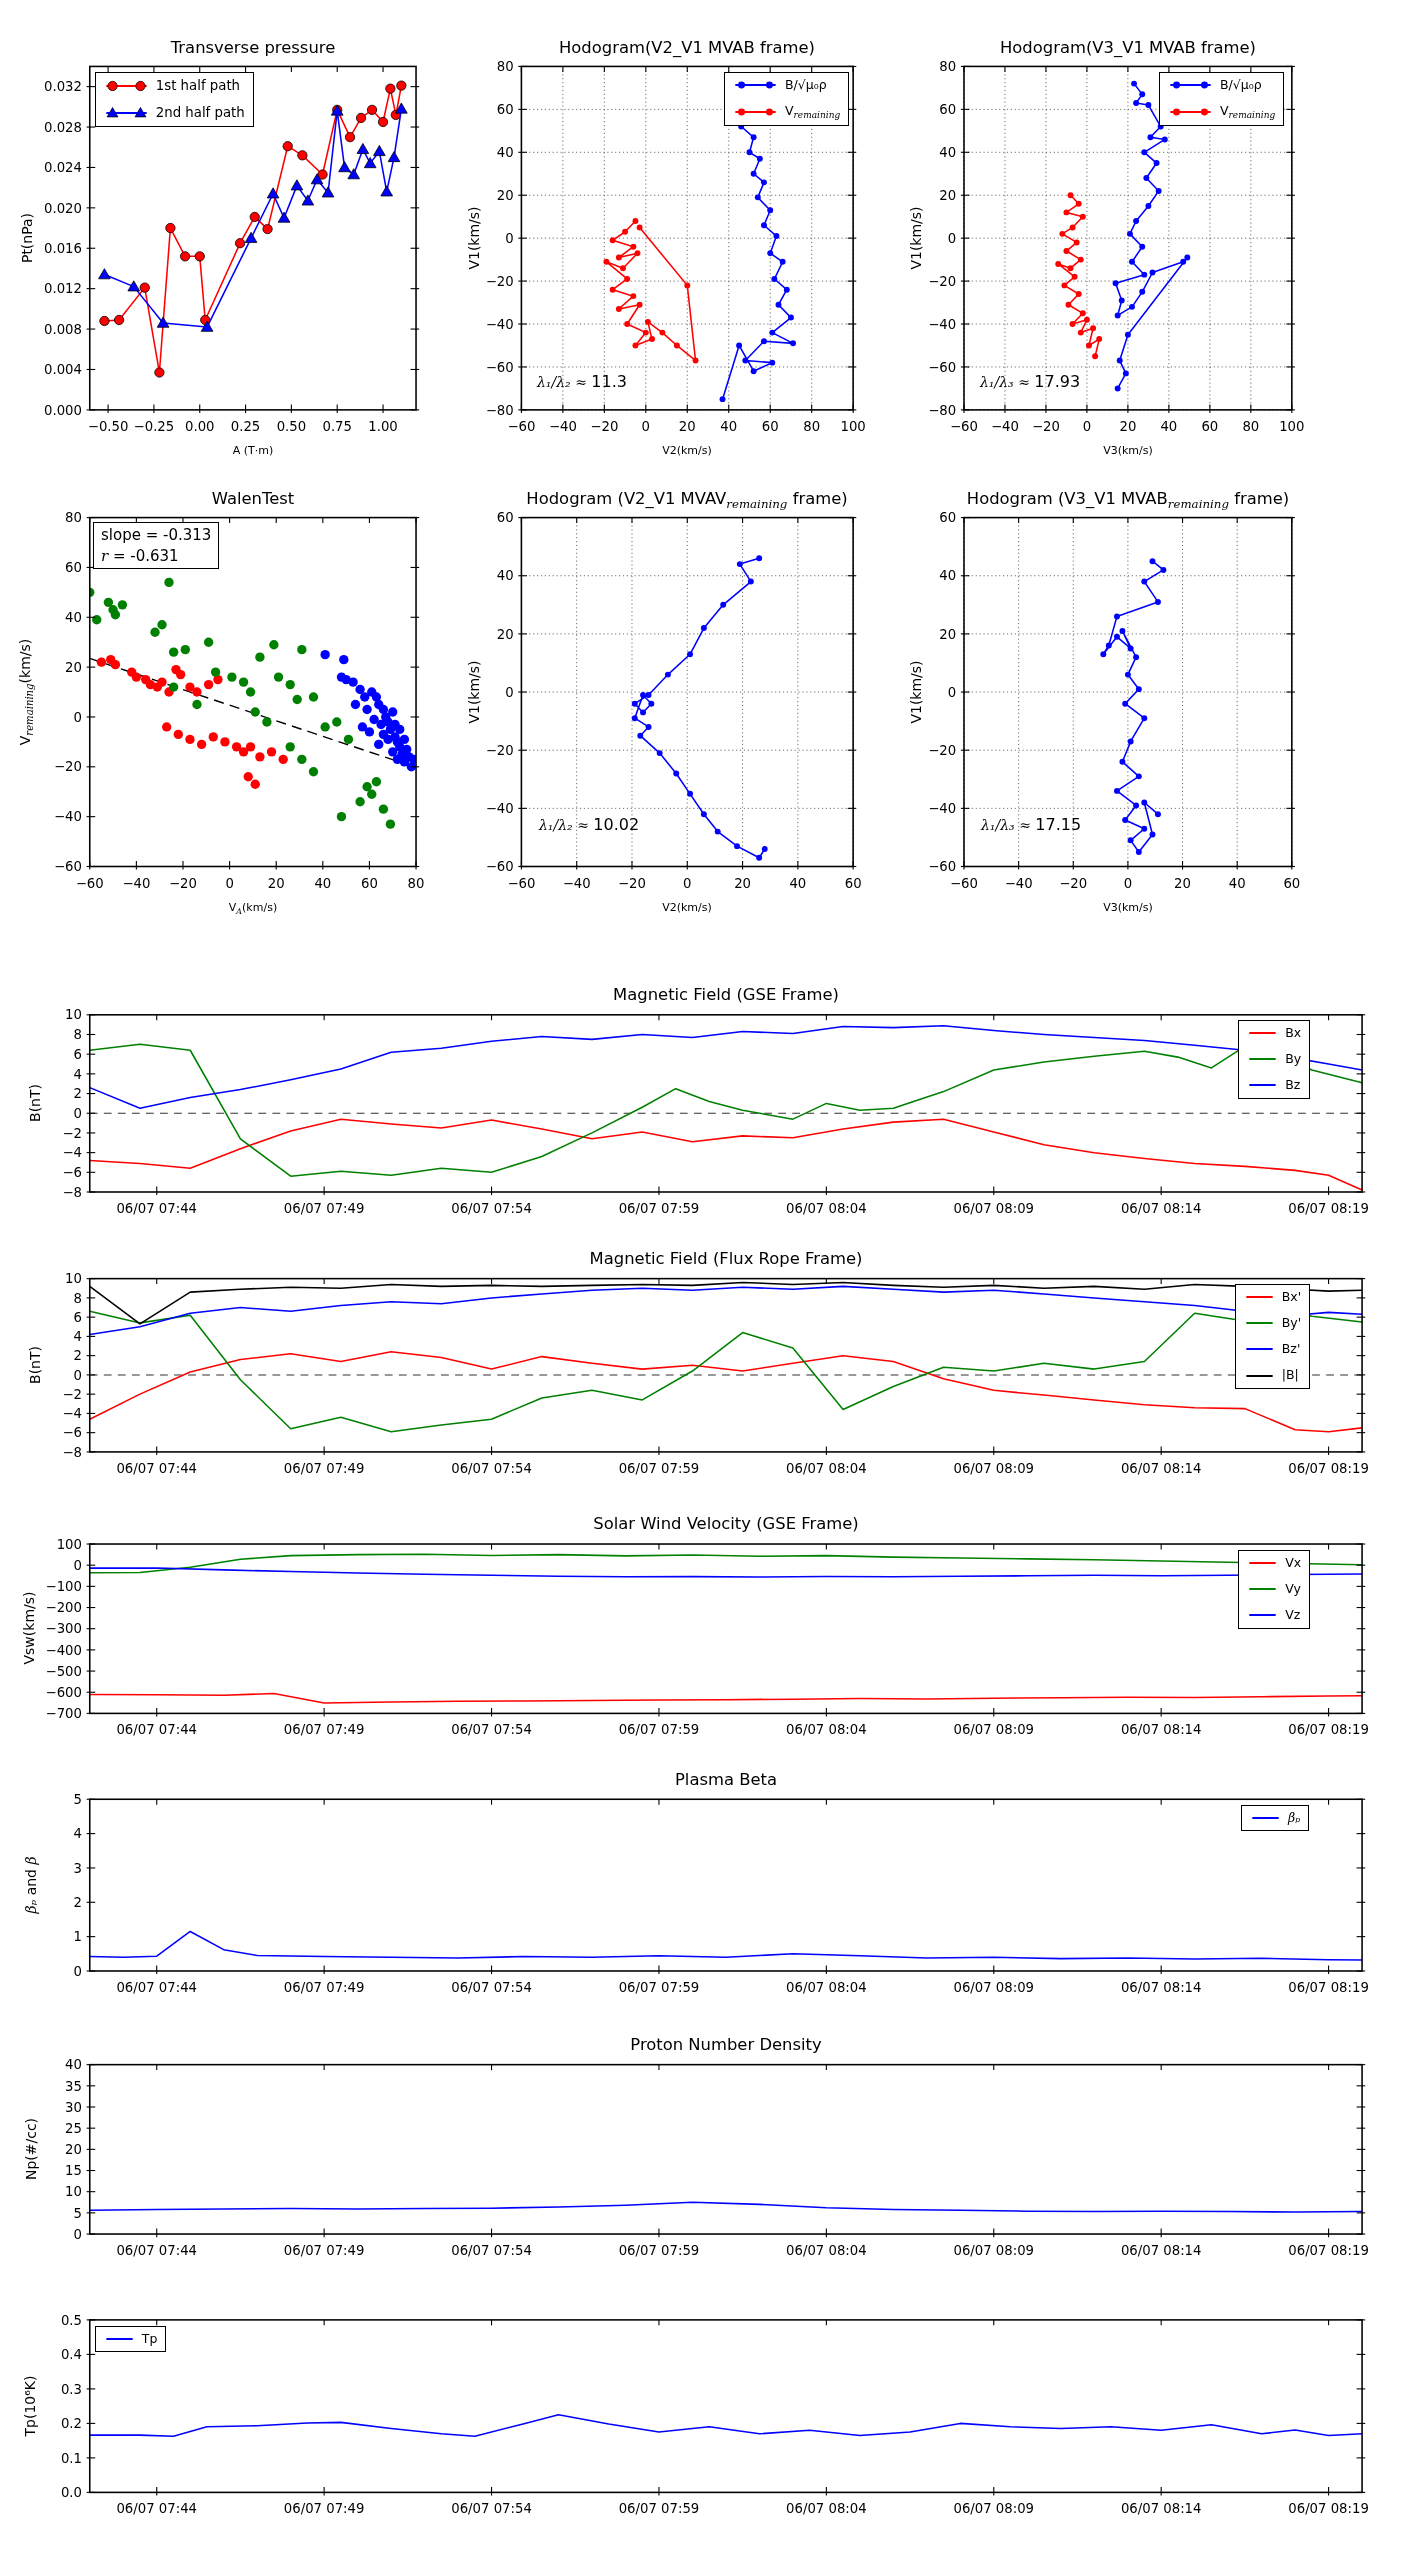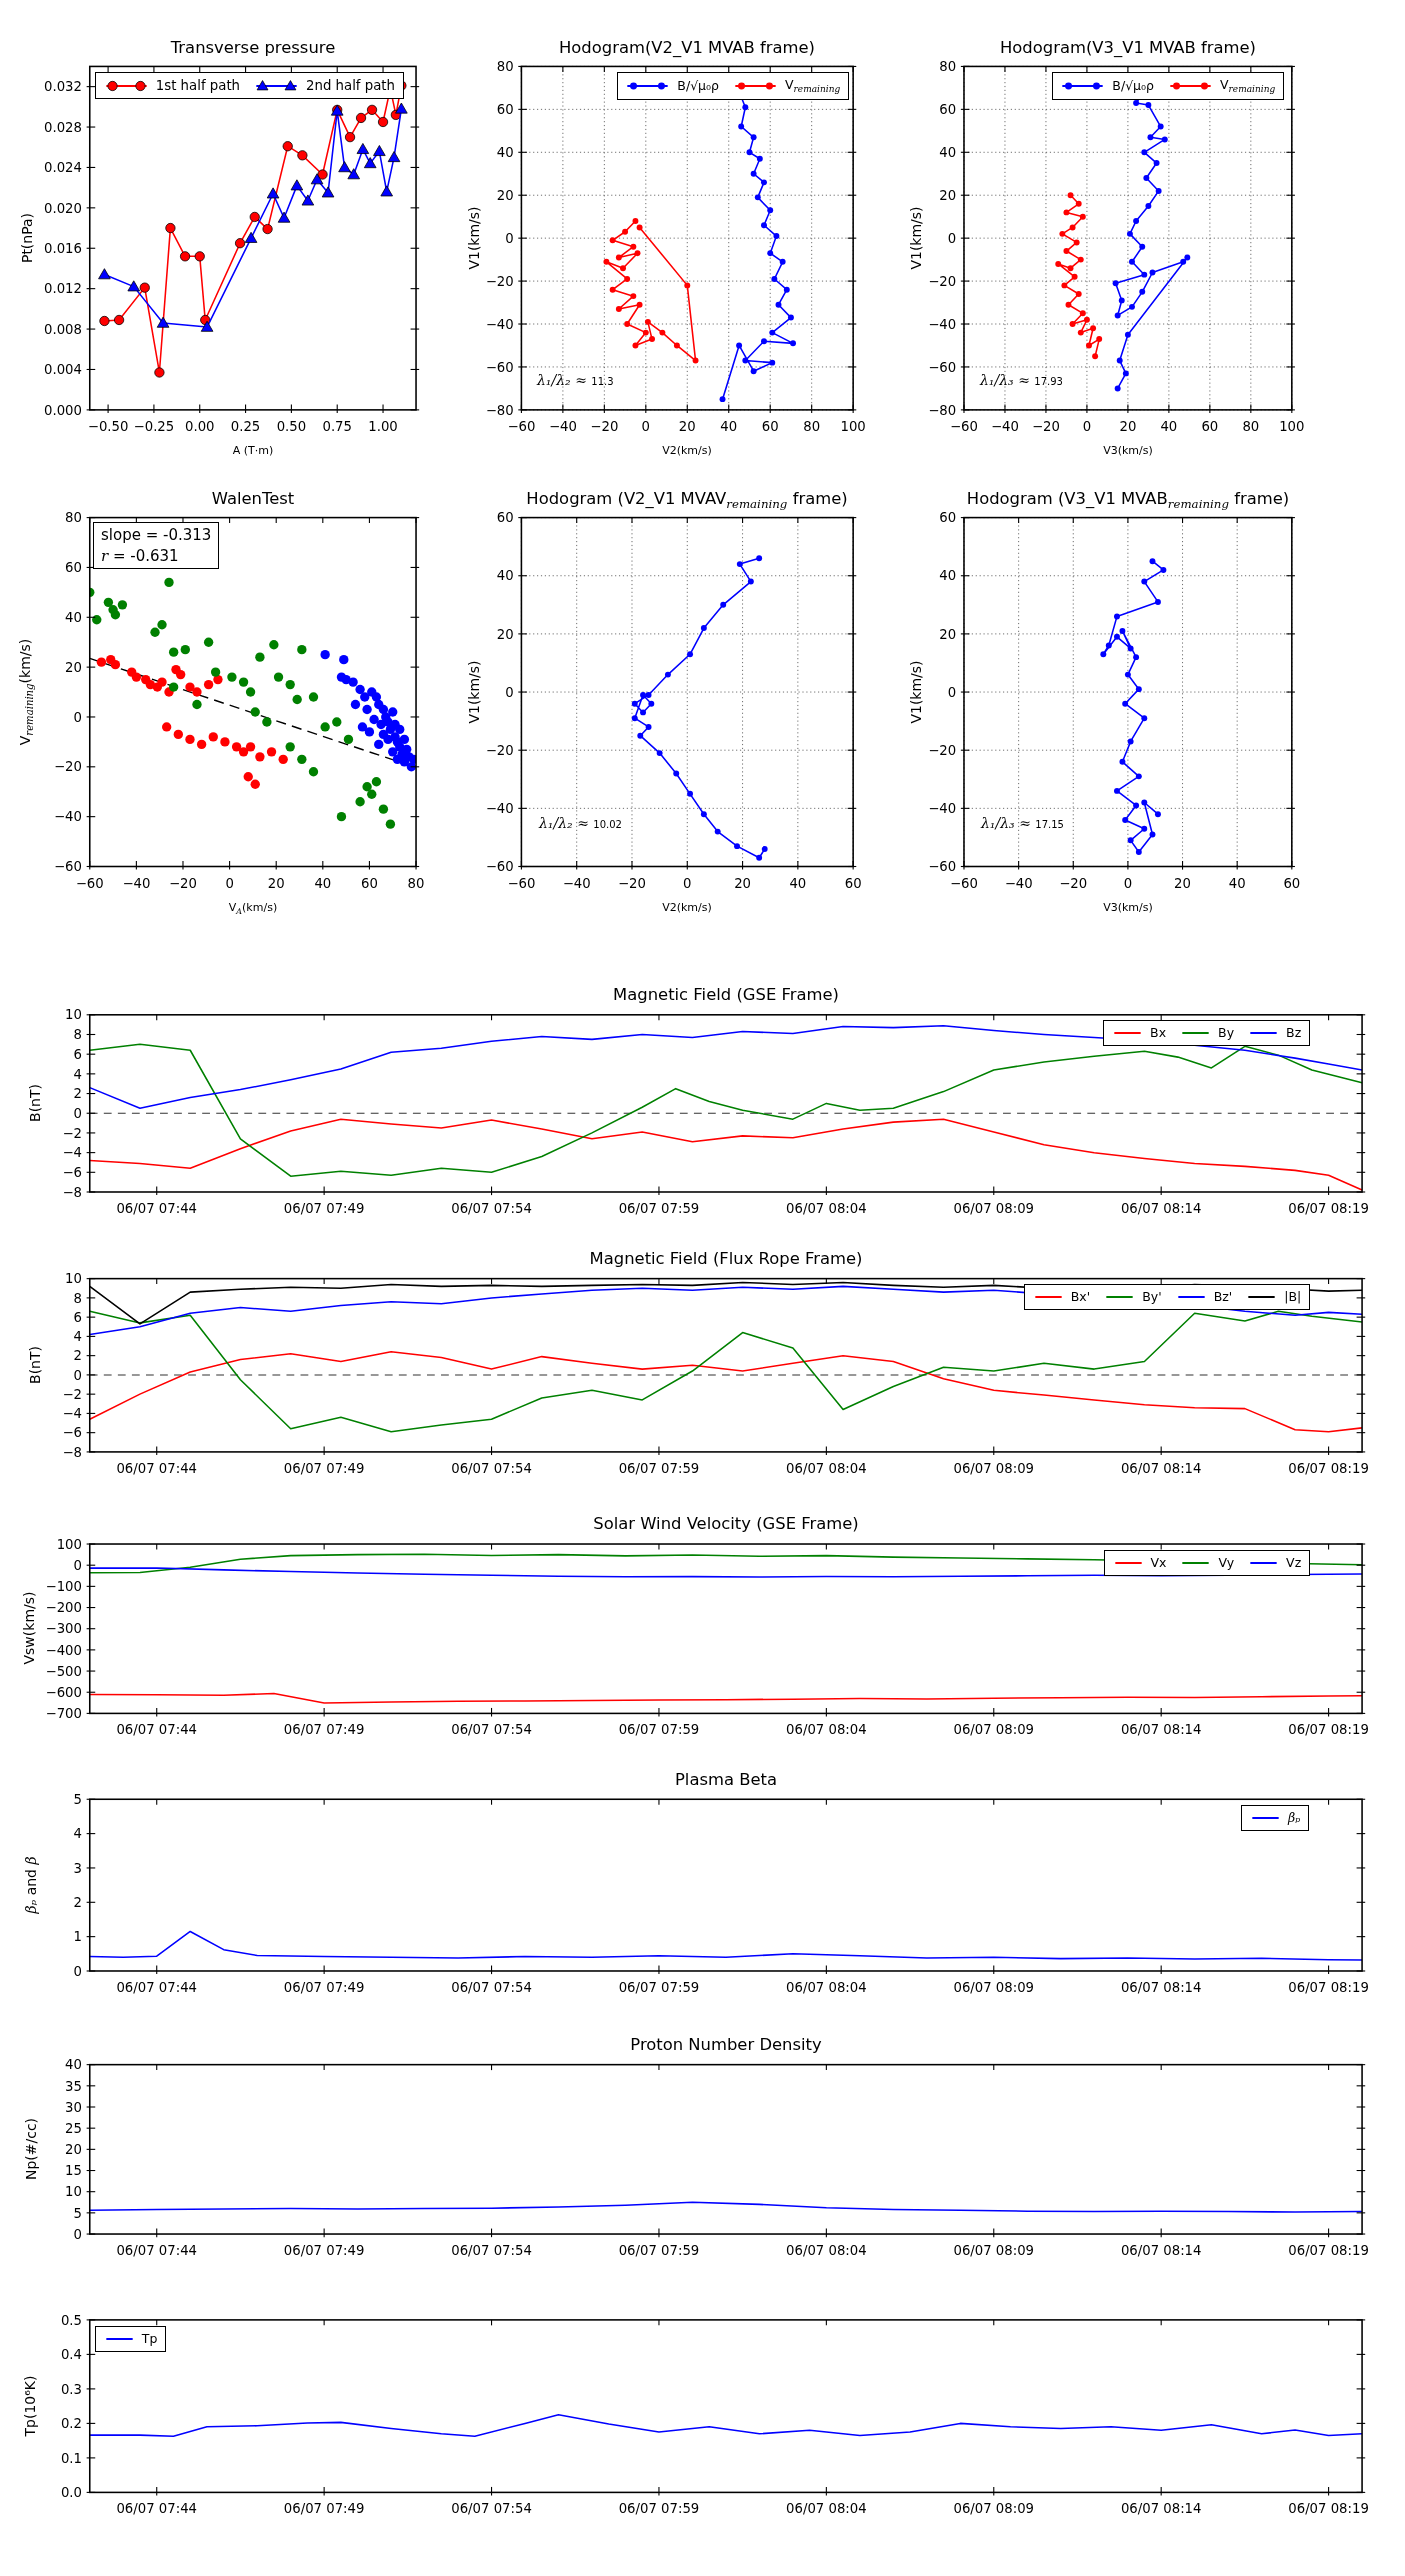--- a/index.html
+++ b/index.html
@@ -4,28 +4,28 @@
 <style>
   html,body{margin:0;padding:0;background:#ffffff;}
   #fig{position:relative;width:1405px;height:2576px;background:#ffffff;
        font-family:"DejaVu Sans","Liberation Sans",sans-serif;color:#000;}
   #plot-canvas{position:absolute;left:0;top:0;}
   .ptitle{position:absolute;text-align:center;font-size:16.4px;white-space:nowrap;}
   .ylab{position:absolute;font-size:14px;transform:translate(-50%,-50%) rotate(-90deg);
         transform-origin:center;white-space:nowrap;}
   .xlab{position:absolute;text-align:center;font-size:11px;white-space:nowrap;}
   .legend{position:absolute;background:#fff;border:1.3px solid #000;padding:3.1px 7.8px;
-          display:flex;flex-direction:row;gap:14px;z-index:5;}
+          display:flex;flex-direction:column;gap:8px;z-index:5;}
   .lrow{display:flex;align-items:center;gap:7px;font-size:13.3px;white-space:nowrap;line-height:1.45;}
   .lrow-sm{font-size:12.5px;}
   .msub{font-size:0.72em;font-style:italic;font-family:"DejaVu Serif","Liberation Serif",serif;
         vertical-align:-0.32em;}
   .mathit{font-style:italic;font-family:"DejaVu Serif","Liberation Serif",serif;}
   .anno{position:absolute;font-size:14px;white-space:nowrap;z-index:4;}
-  .anno .av{font-size:10px;}
+  .anno .av{font-size:16px;}
   .statbox{position:absolute;border:1.3px solid #000;background:#fff;padding:1.6px 7px;
            font-size:15px;line-height:1.4;z-index:5;white-space:nowrap;}
   .sw{display:inline-flex;align-items:center;}
 </style>
 </head>
 <body>
 
 <div id="fig">
   <svg id="plot-canvas" width="1405" height="2576" viewBox="0 0 1800 3300">
       <clipPath id="clip-p1">

